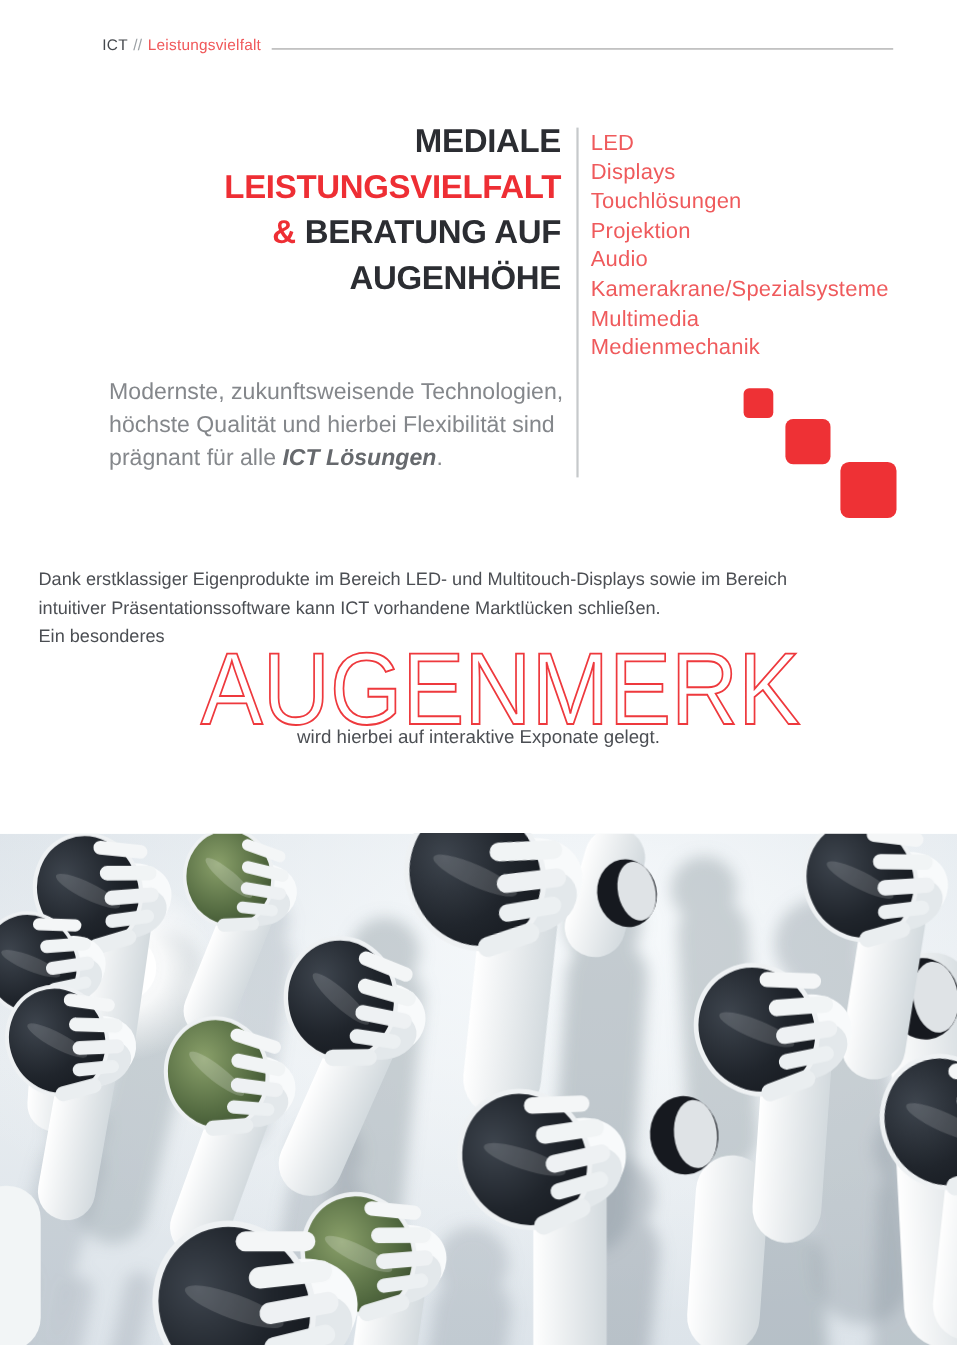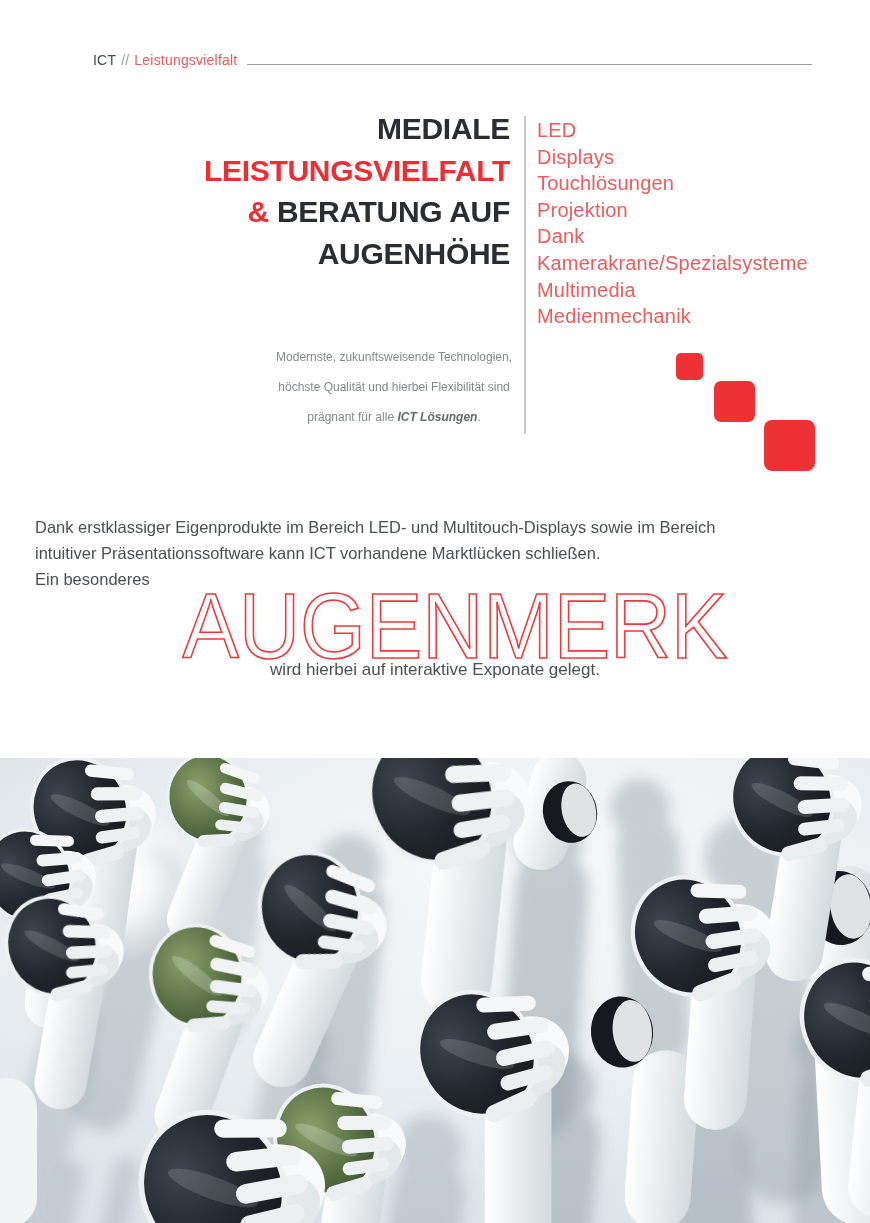--- a/index.html
+++ b/index.html
@@ -5,38 +5,38 @@
   html,body{margin:0;padding:0;background:#ffffff;}
   .page{
     position:relative;
     width:870px;height:1223px;
     background:#ffffff;
     font-family:"Liberation Sans","DejaVu Sans",sans-serif;
     overflow:hidden;
   }
   
   .topbar{
-    position:absolute;left:93px;right:58px;top:52px;
+    position:absolute;left:93px;right:58px;top:32px;
     display:flex;align-items:baseline;
     font-size:14px;letter-spacing:.2px;
   }
   .topbar .brand{color:#45484d;font-weight:500;}
   .topbar .sep{color:#9ba0a4;margin:0 5px;}
   .topbar .section{color:#f0585a;}
   .topbar .rule{flex:1;height:1.5px;background:#9b9b9b;align-self:flex-end;margin-left:10px;margin-bottom:3px;}
   
   .hero-title{
     position:absolute;right:360px;top:108px;
     text-align:right;font-size:30px;font-weight:bold;
     line-height:41.5px;letter-spacing:-0.3px;color:#2b2d32;white-space:nowrap;
   }
   .hero-title .red{color:#ee2e34;}
   .hero-intro{
     position:absolute;right:358px;top:342px;
-    text-align:center;font-size:12px;font-weight:300;
+    text-align:left;font-size:21px;font-weight:300;
     line-height:30px;color:#84878b;white-space:nowrap;margin-left:48px;
   }
   .hero-intro b{color:#66696d;font-weight:bold;font-style:italic;}
   .divider-v{position:absolute;left:524px;top:116px;width:1.5px;height:318px;background:#c6c9cb;}
   .services{
     position:absolute;left:537px;top:117px;margin:0;padding:0;list-style:none;
     font-size:20px;line-height:26.6px;color:#ef5a5c;font-weight:300;letter-spacing:.2px;
   }
   .sq{position:absolute;background:#ee3135;}
   .sq1{left:676px;top:353px;width:27px;height:27px;border-radius:5px;}
@@ -82,21 +82,21 @@
       <div><span>prägnant für alle </span><b>ICT Lösungen</b><span>.</span></div>
     </div>
 
     <div class="divider-v"></div>
 
     <ul class="services">
       <li>LED</li>
       <li>Displays</li>
       <li>Touchlösungen</li>
       <li>Projektion</li>
-      <li>Dank</li>
+      <li>Audio</li>
       <li>Kamerakrane/Spezialsysteme</li>
       <li>Multimedia</li>
       <li>Medienmechanik</li>
     </ul>
 
     <div class="sq sq1"></div>
     <div class="sq sq2"></div>
     <div class="sq sq3"></div>
   </section>
 

